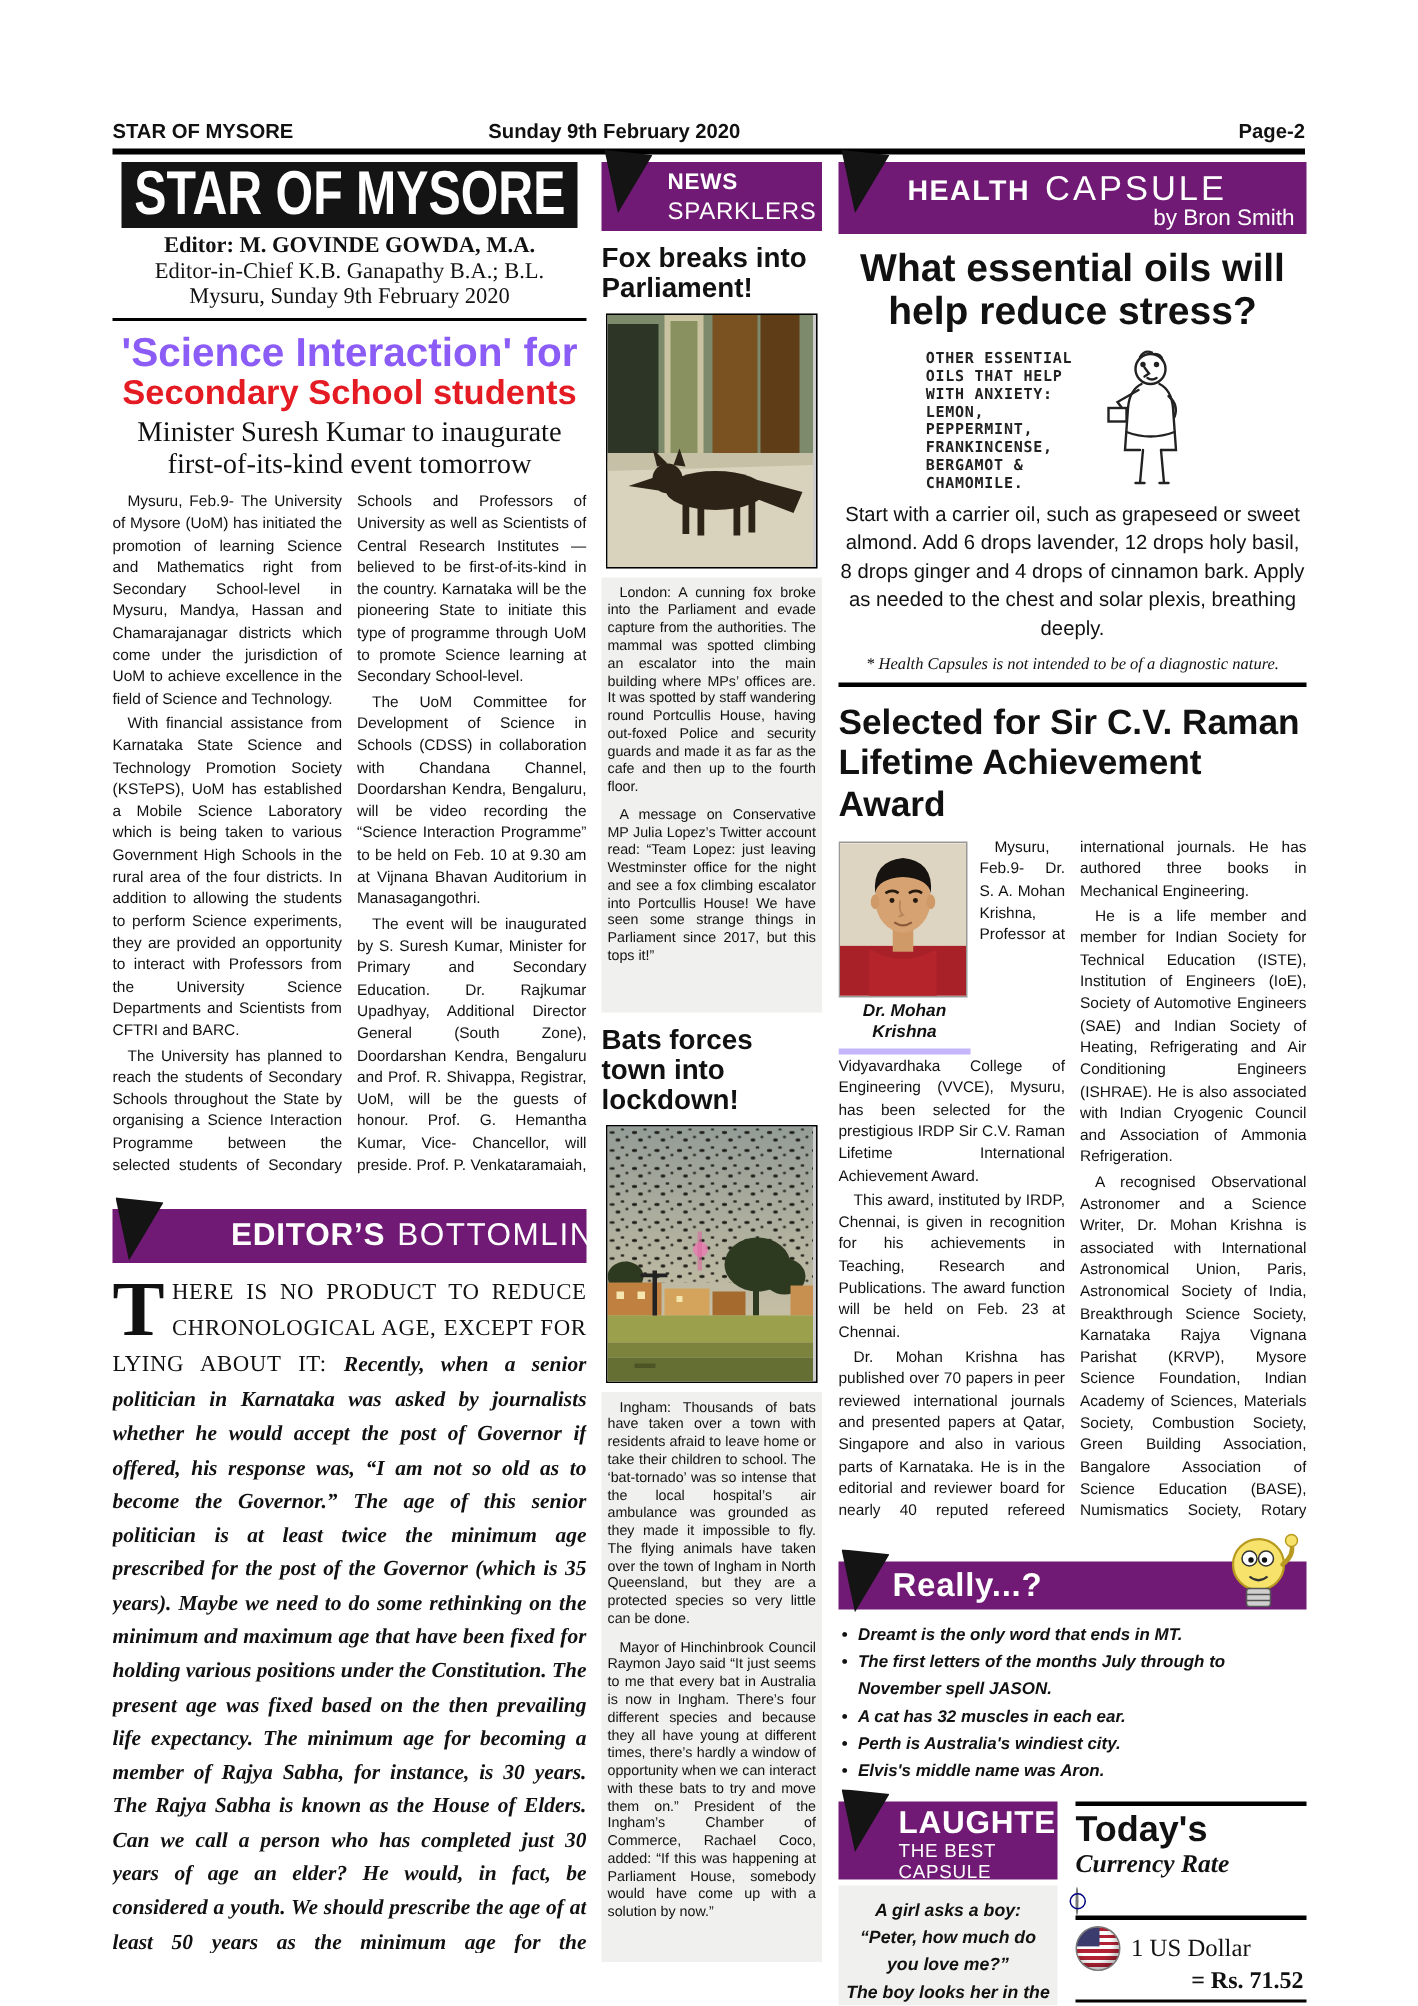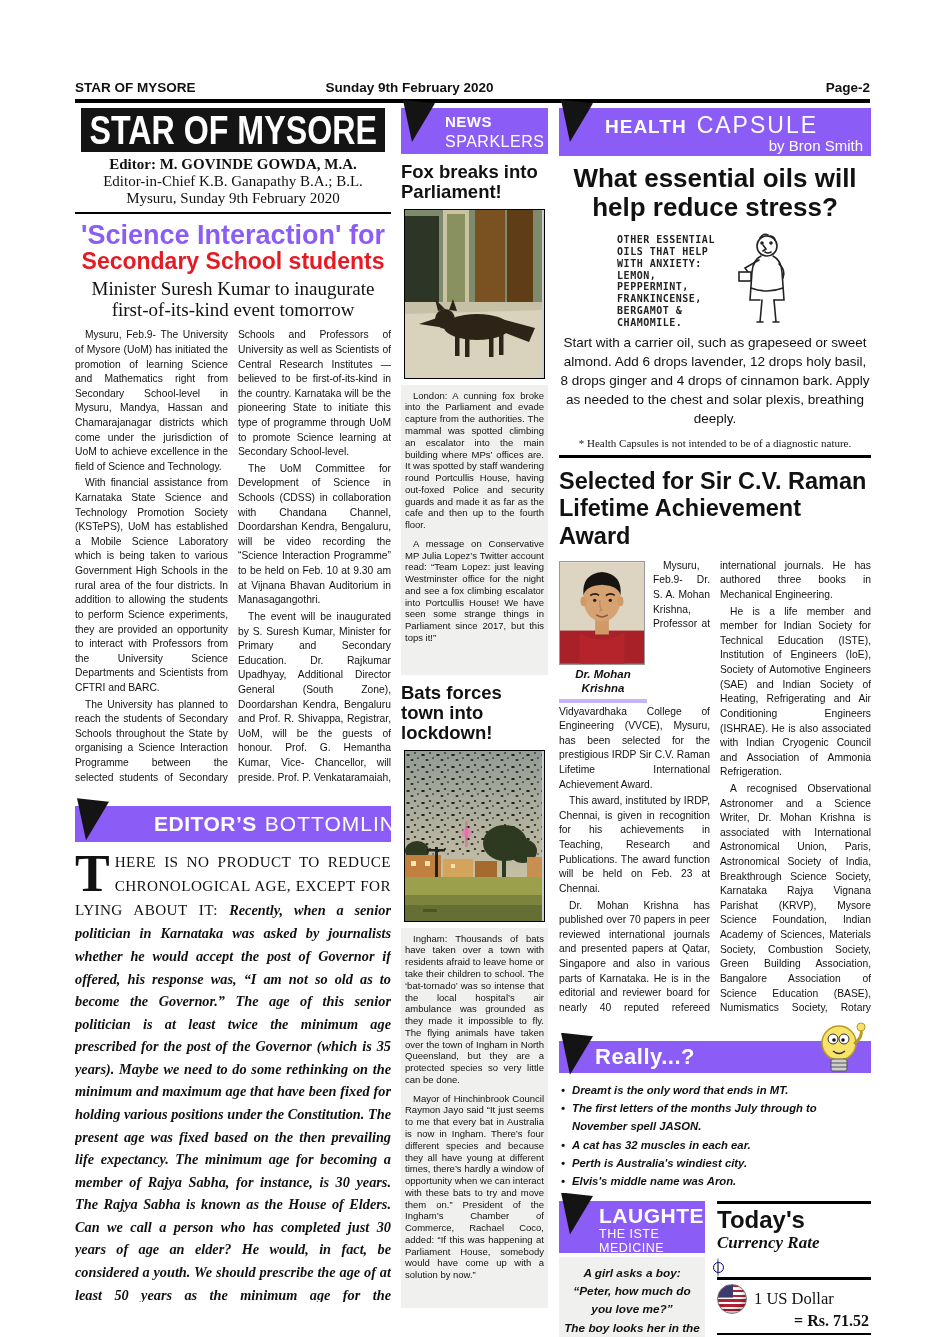--- a/index.html
+++ b/index.html
@@ -14,21 +14,21 @@
   .pg-header .date { margin-left:130px; }
   .pg-header .pageno { margin-left:auto; }
   .pg-rule { position:absolute; left:75px; top:99px; width:795px; height:4px; background:#000; }
 
   
   .col-left  { position:absolute; left:75px;  top:108px; width:316px; }
   .col-mid   { position:absolute; left:401px; top:108px; width:147px; }
   .col-right { position:absolute; left:559px; top:108px; width:312px; }
 
   
-  .band { position:relative; background:#8b5cf6; color:#fff; }
+  .band { position:relative; background:#701a75; color:#fff; }
   .pennant { position:absolute; left:2px; top:-8px; width:32px; height:42px; background:#141414;
     clip-path:polygon(0 0,100% 8%,28% 100%); }
 
   
   .mast-box { margin:0 6px; height:44px; background:#141414; display:flex; align-items:center; justify-content:center; }
   .mast-title { color:#fff; font-weight:bold; font-size:35px; letter-spacing:0px; transform:scale(.92,1.18); white-space:nowrap; }
   .mast-info { text-align:center; font-family:"Liberation Serif", serif; margin-top:4px; }
   .mast-tagline { font-size:15px; }
   .mast-editor { font-size:15px; font-weight:bold; }
   .mast-chief, .mast-citydate { font-size:15px; }
@@ -70,21 +70,21 @@
   .hc-band { height:48px; padding:4px 8px 0 46px; }
   .hc-line1 { display:flex; align-items:baseline; }
   .hc-line1 .b1 { font-weight:bold; font-size:19px; letter-spacing:1px; }
   .hc-line1 .b2 { font-size:23px; letter-spacing:2px; margin-left:10px; }
   .hc-by { text-align:right; font-size:15px; margin-top:-2px; }
   .hc-head { text-align:center; font-weight:bold; font-size:26px; line-height:1.12; margin-top:8px; }
   .hc-cartoon { display:flex; justify-content:center; gap:6px; margin-top:8px; height:98px; overflow:hidden; }
   .hc-scrawl { font-size:10px; line-height:1.18; letter-spacing:.5px; font-weight:bold; color:#222;
     font-family:"DejaVu Sans Mono", monospace; padding-top:4px; }
   .hc-body { margin-top:6px; font-size:13.5px; line-height:1.4; text-align:center; }
-  .hc-foot { text-align:center; font-family:"Liberation Serif", serif; font-size:11px; margin-top:8px; }
+  .hc-foot { text-align:center; font-family:"Liberation Serif", serif; font-style:italic; font-size:11px; margin-top:8px; }
   .hc-rule { height:3px; background:#000; margin-top:6px; }
 
   
   .raman-head { font-weight:bold; font-size:23.5px; line-height:1.18; margin-top:10px; }
   .raman-body { margin-top:8px; height:468px; overflow:hidden; column-count:2; column-gap:10px;
     font-size:10.3px; line-height:1.42; text-align:justify; }
   .raman-fig { float:left; width:88px; margin:2px 6px 2px 0; }
   .raman-fig svg { display:block; border:1px solid #999; }
   .fig-cap { text-align:center; font-weight:bold; font-style:italic; font-size:11.5px; line-height:1.25;
     border-bottom:4px solid #c4b5fd; padding:2px 0 3px; }
@@ -392,21 +392,21 @@
           <li>Perth is Australia's windiest city.</li>
           <li>Elvis's middle name was Aron.</li>
         </ul>
     </div>
 
     <div class="bottom-row">
       <div class="laugh-col">
         <div class="band laugh-band">
           <span class="pennant"></span>
           <span class="b1">LAUGHTER</span>
-          <span class="b2">THE ISTE MEDICINE</span>
+          <span class="b2">THE BEST CAPSULE</span>
         </div>
         <div class="joke-panel">
 
         <div>A girl asks a boy:</div>
             <div>“Peter, how much do you love me?”</div>
             <div>The boy looks her in the eyes, “Look up at the stars, that's how much I love you.” The girl is confused, “But it's morning, there are no stars?”</div>
           </div>
       </div>
 
       <div class="curr-col">

